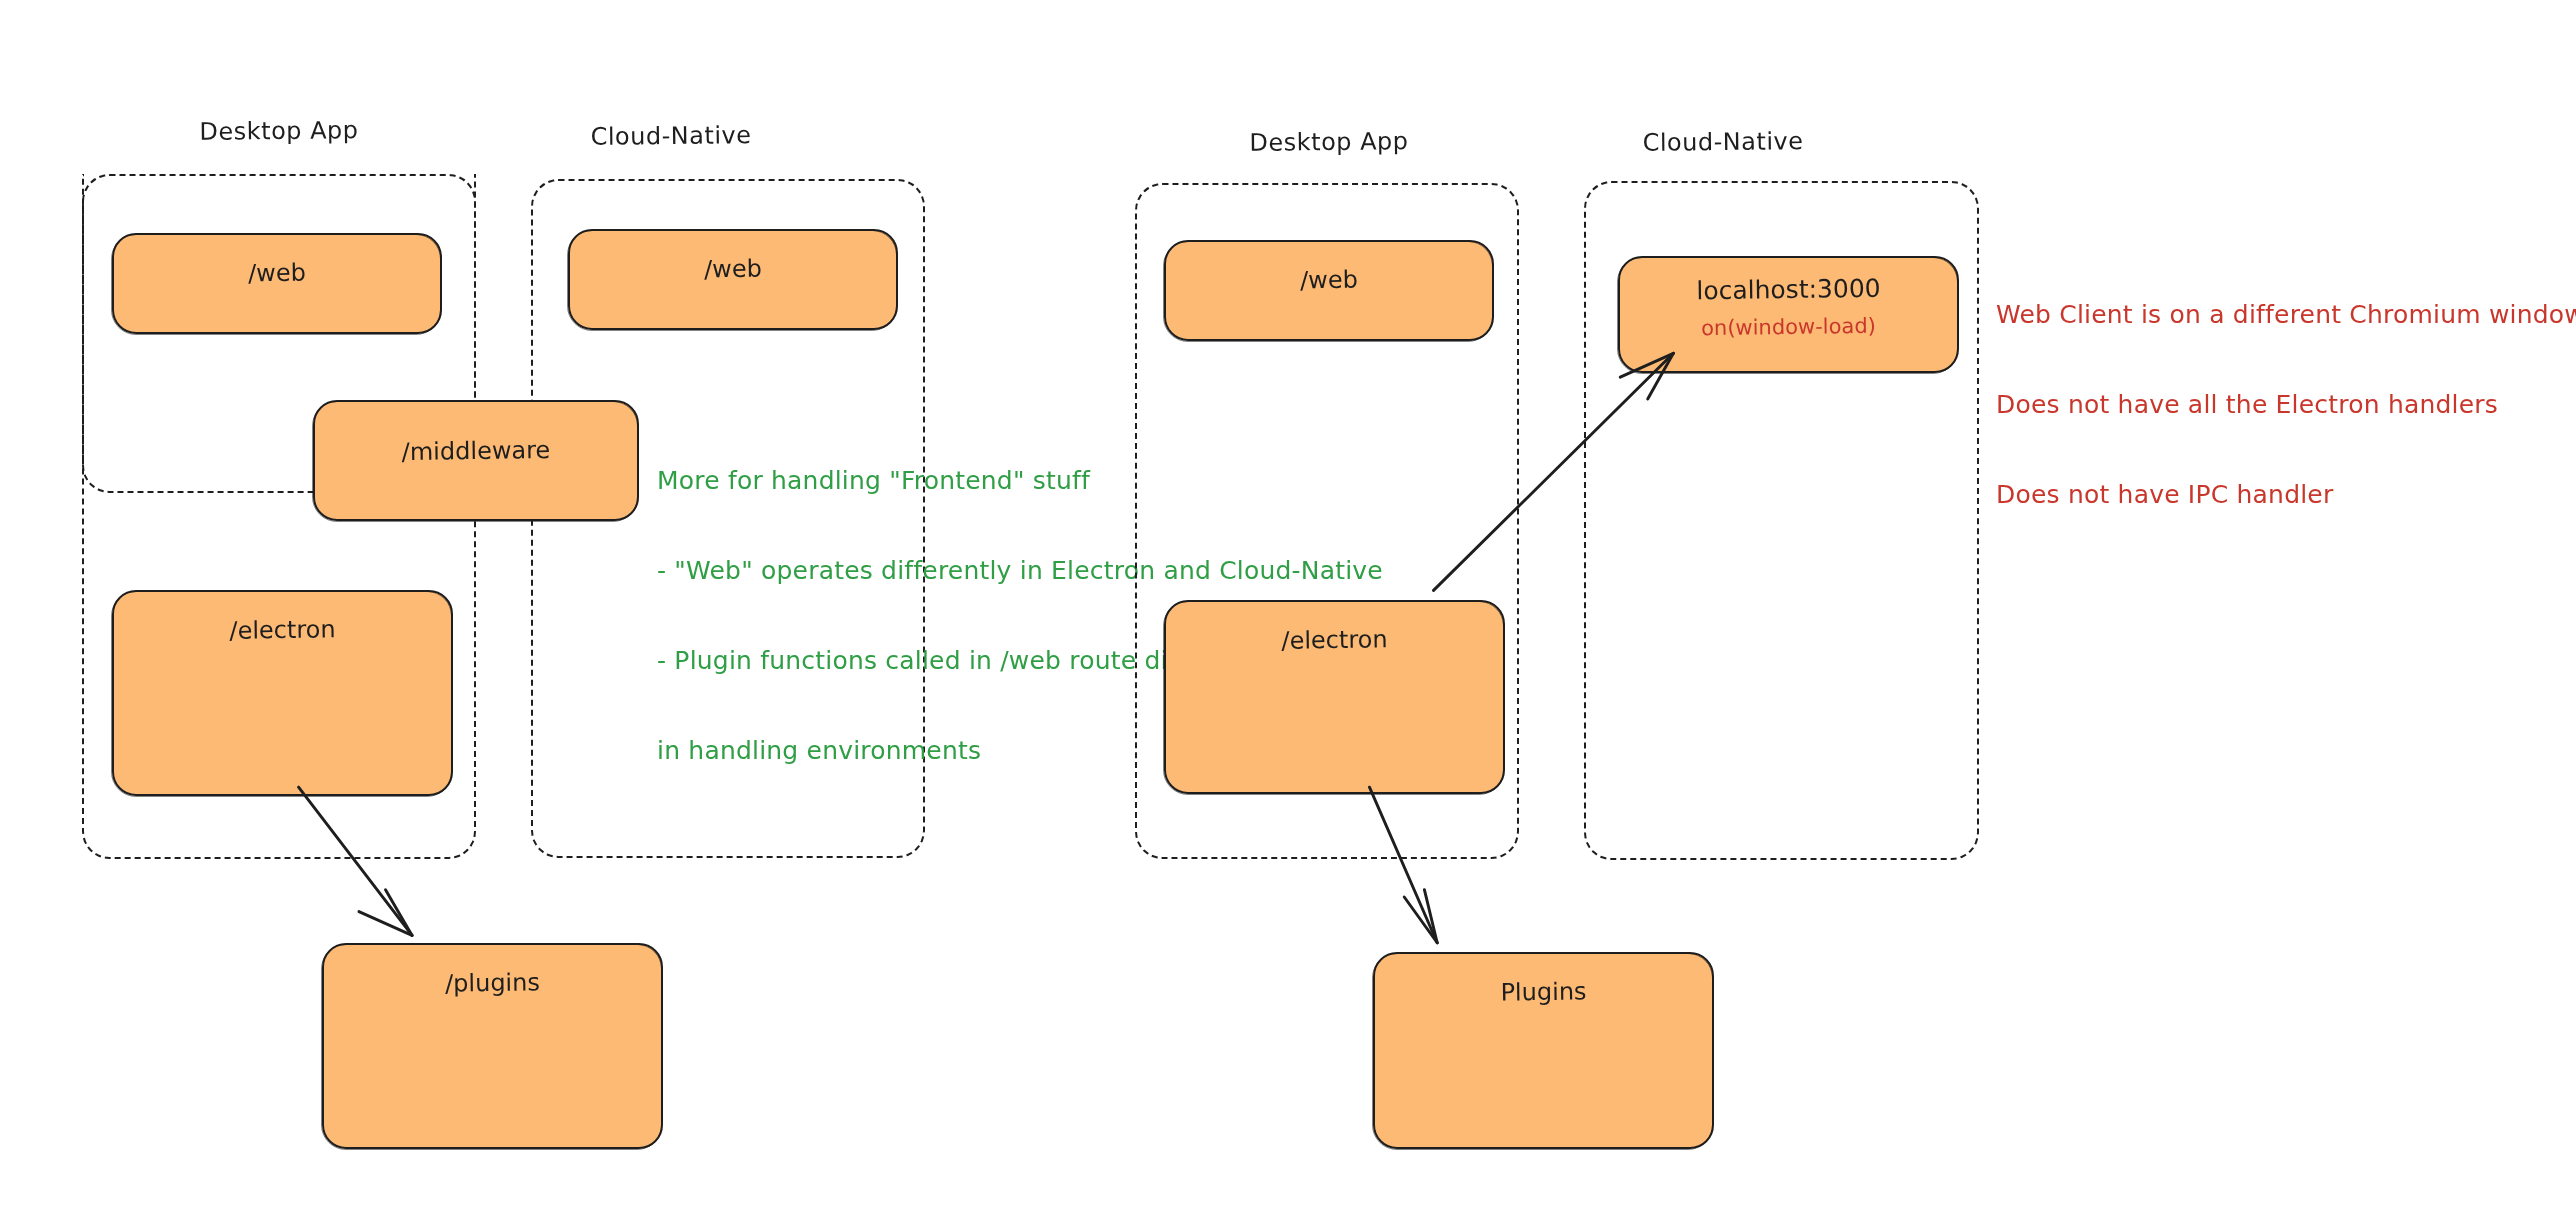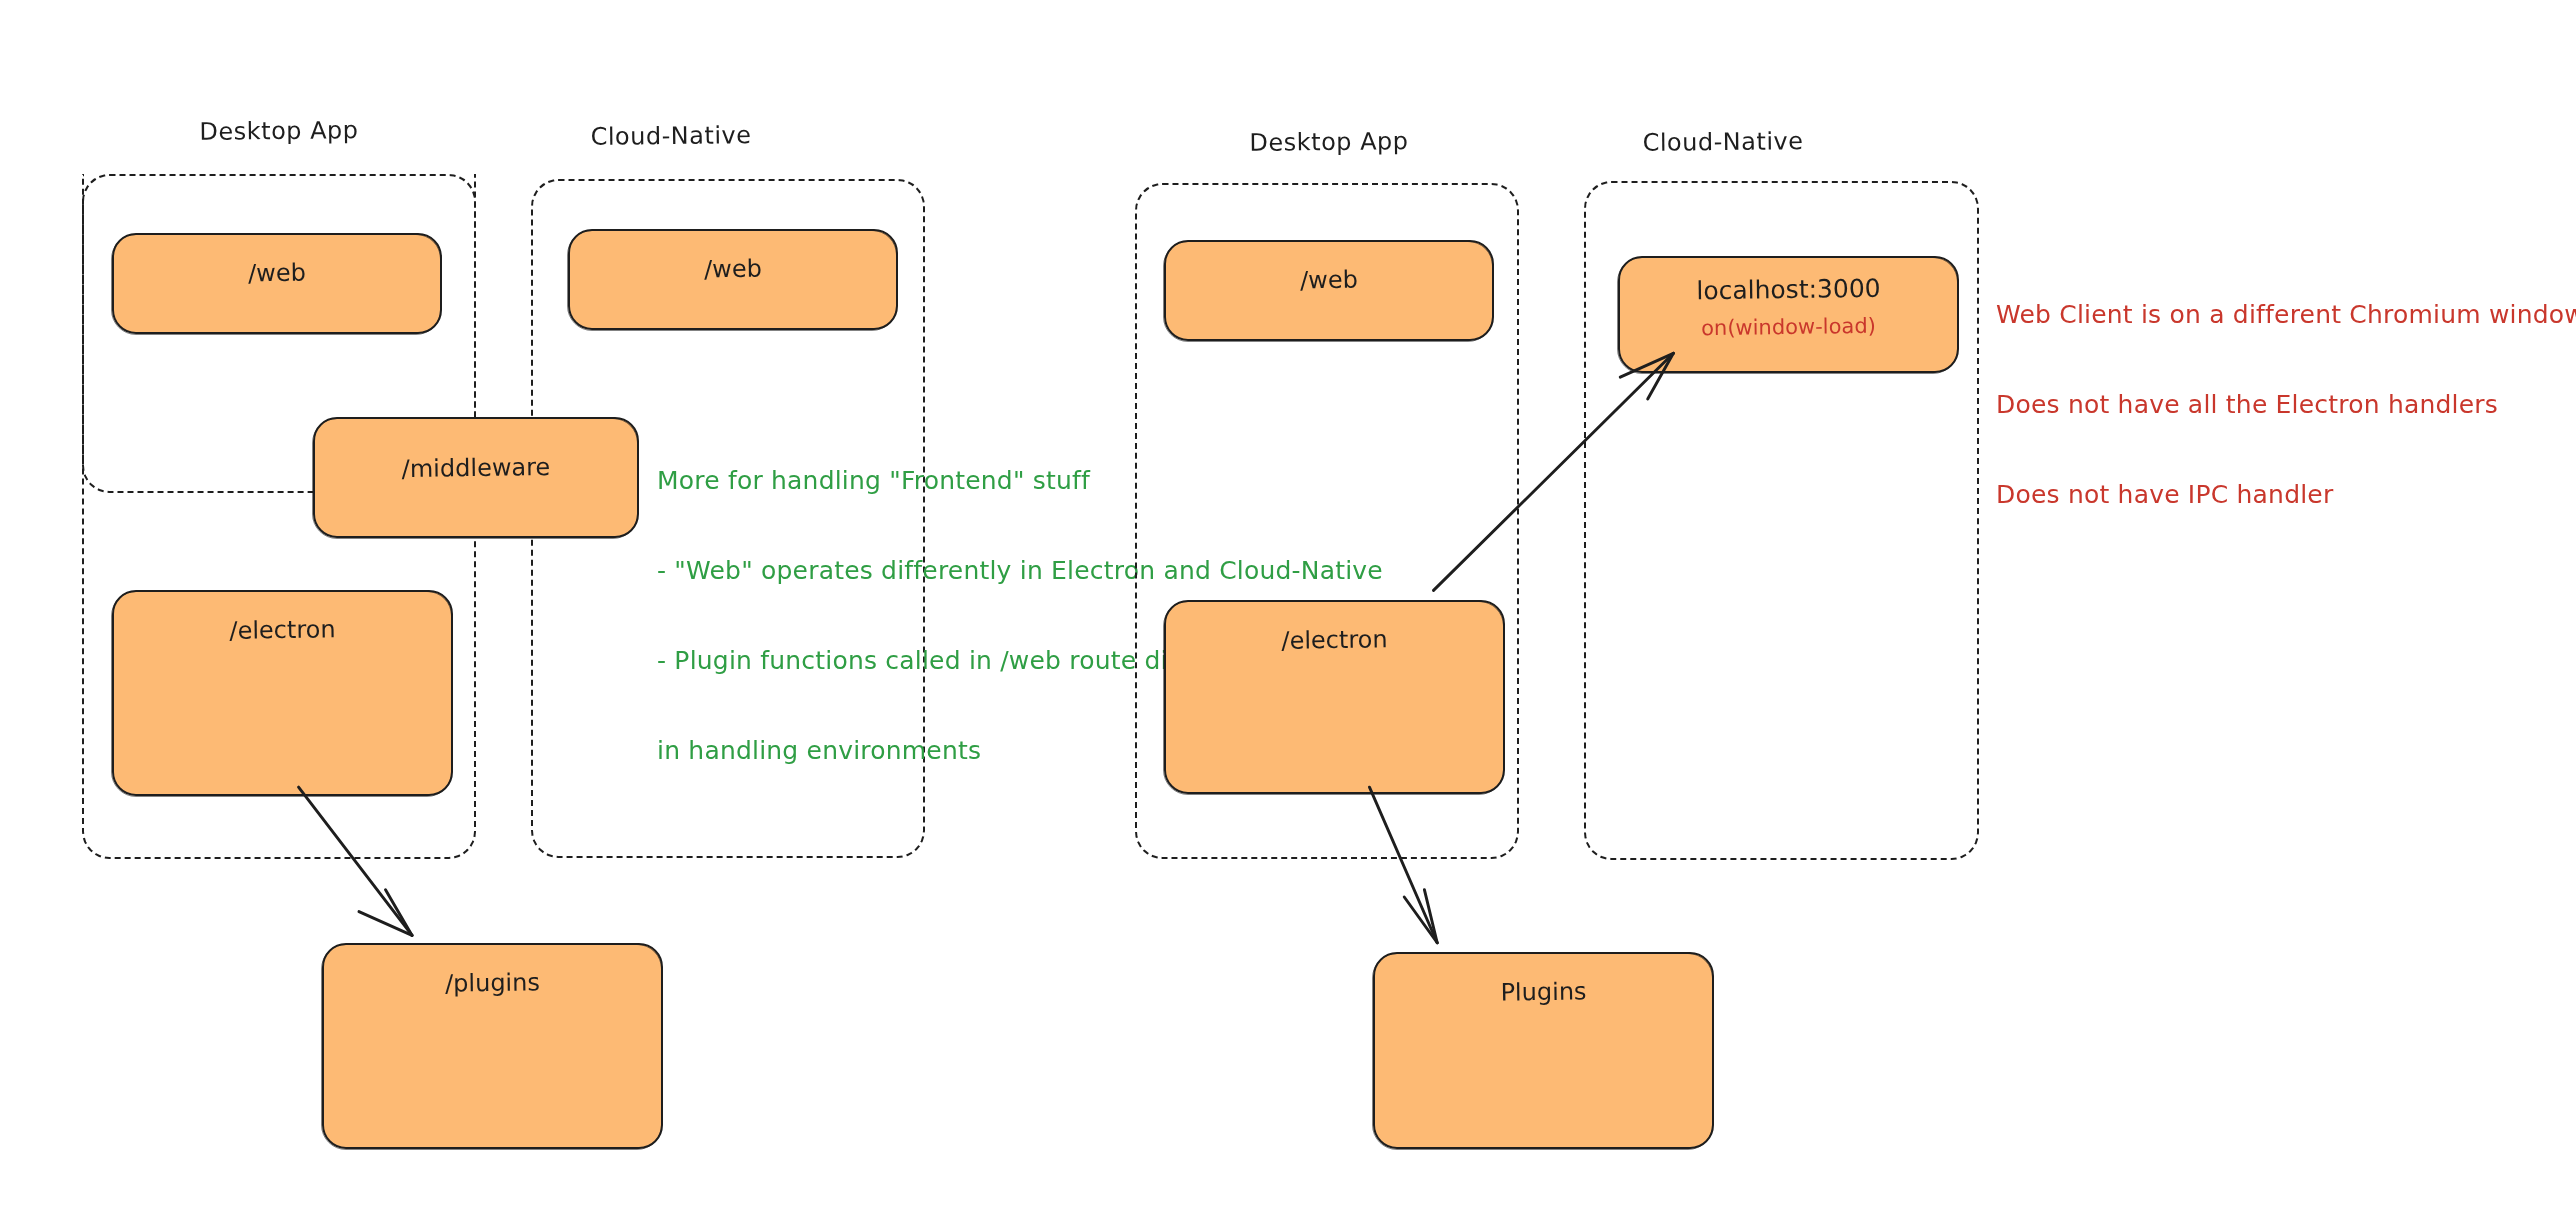--- a/index.html
+++ b/index.html
@@ -111,21 +111,21 @@
   <div class="group-label" style="left:671px; top:122px;">Cloud-Native</div>
 
   <div class="node" style="left:112px; top:233px; width:330px; height:101px;">
     <div class="node-label">/web</div>
   </div>
 
   <div class="node" style="left:568px; top:229px; width:330px; height:101px;">
     <div class="node-label">/web</div>
   </div>
 
-  <div class="node" style="left:313px; top:417px; width:326px; height:121px;">
+  <div class="node" style="left:313px; top:400px; width:326px; height:121px;">
     <div class="node-label" style="top:35px;">/middleware</div>
   </div>
 
   <div class="node" style="left:112px; top:590px; width:341px; height:206px;">
     <div class="node-label">/electron</div>
   </div>
 
 
   <div class="node" style="left:322px; top:943px; width:341px; height:206px;">
     <div class="node-label">/plugins</div>

